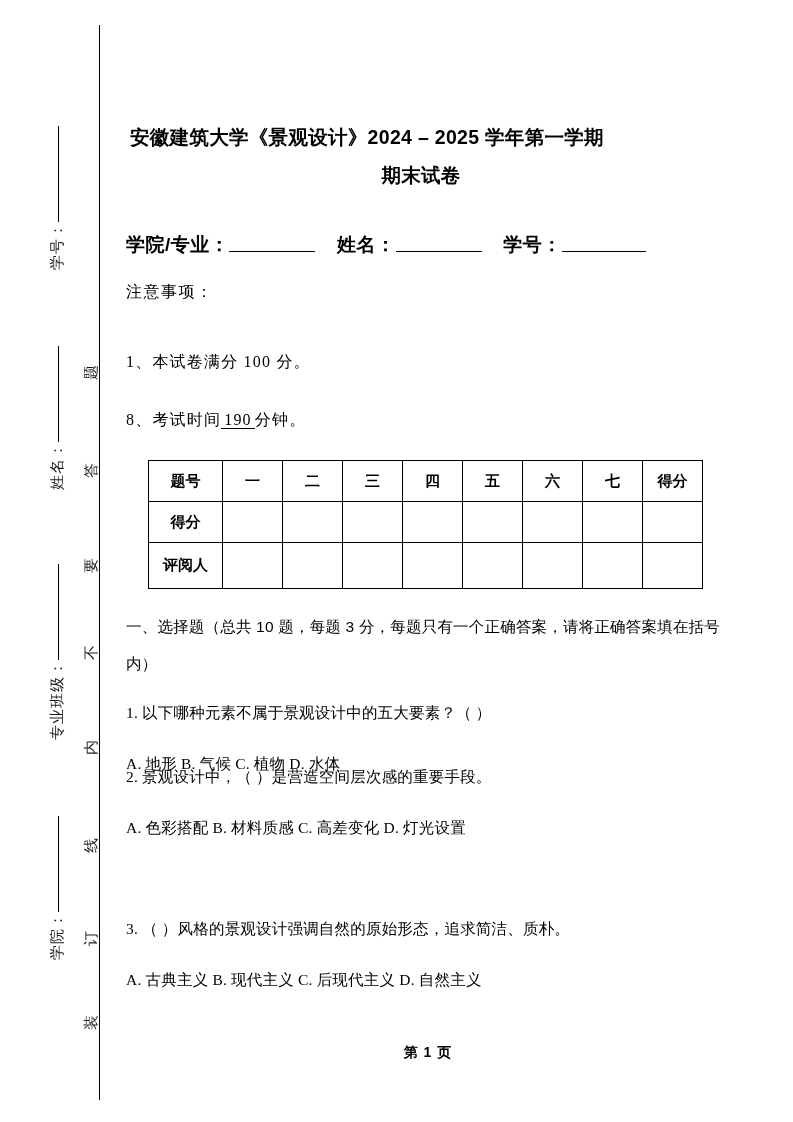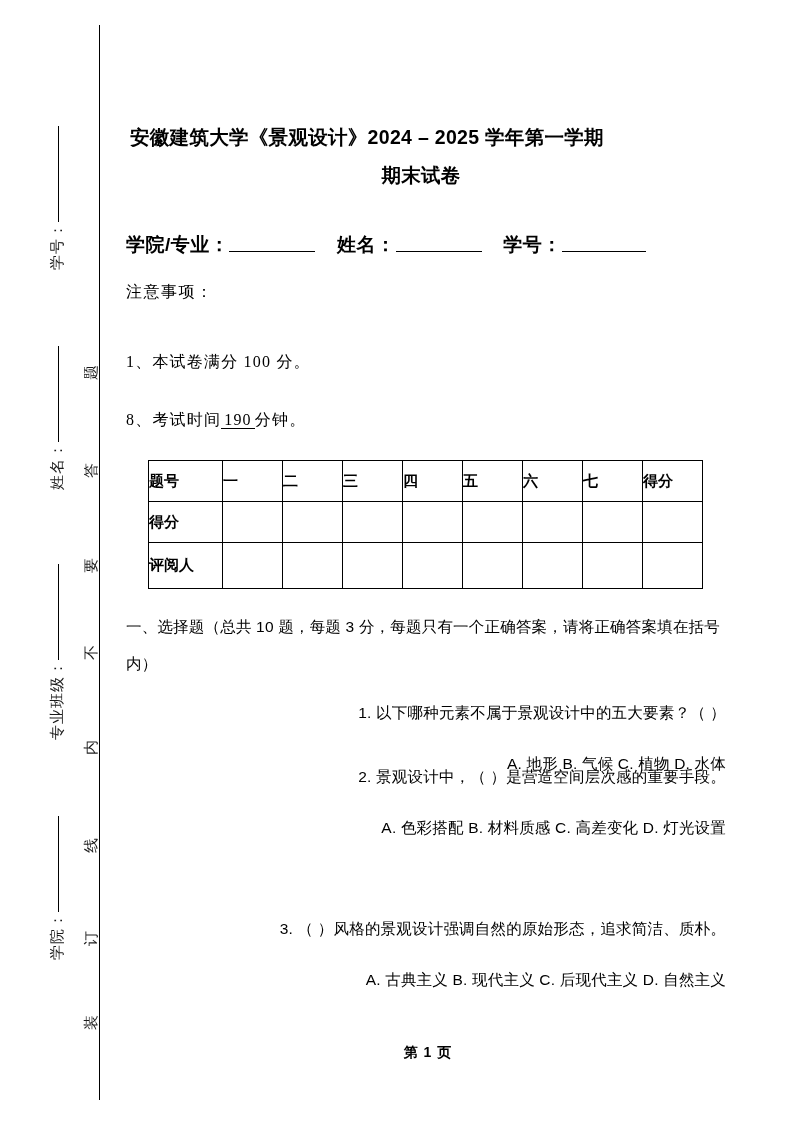--- a/index.html
+++ b/index.html
@@ -140,20 +140,21 @@
     position: absolute;
     left: 30px;
     top: 460px;
     border-collapse: collapse;
     table-layout: fixed;
     width: 555px;
     font-family: "Liberation Sans", "DejaVu Sans", sans-serif;
   }
   .score-table td {
     border: 1.3px solid #000;
+    text-align: center;
     vertical-align: middle;
     font-size: 15px;
     font-weight: bold;
     height: 40px;
     padding: 0;
   }
   .score-table td.rowhead { width: 73px; }
   .score-table tr.tall td { height: 45px; }
   .score-table td.empty { font-weight: normal; }
 
@@ -165,24 +166,23 @@
     width: 596px;
     font-family: "Liberation Sans", "DejaVu Sans", sans-serif;
     font-size: 15.5px;
     line-height: 37px;
     letter-spacing: 0.2px;
   }
   .q {
     position: absolute;
     left: 8px;
     width: 600px;
-    font-family: Liberation Sans, sans-serif;
+    font-family: Liberation Serif, serif;
     font-size: 15.5px;
     letter-spacing: 0.2px;
-    text-align: right;
   }
   .q .stem { display: block; }
   .q .opts {
     display: block;
     margin-top: 30px;
     font-size: 15.5px;
   }
   .q1 { top: 703px; }
   .q2 { top: 767px; }
   .q3 { top: 919px; }

